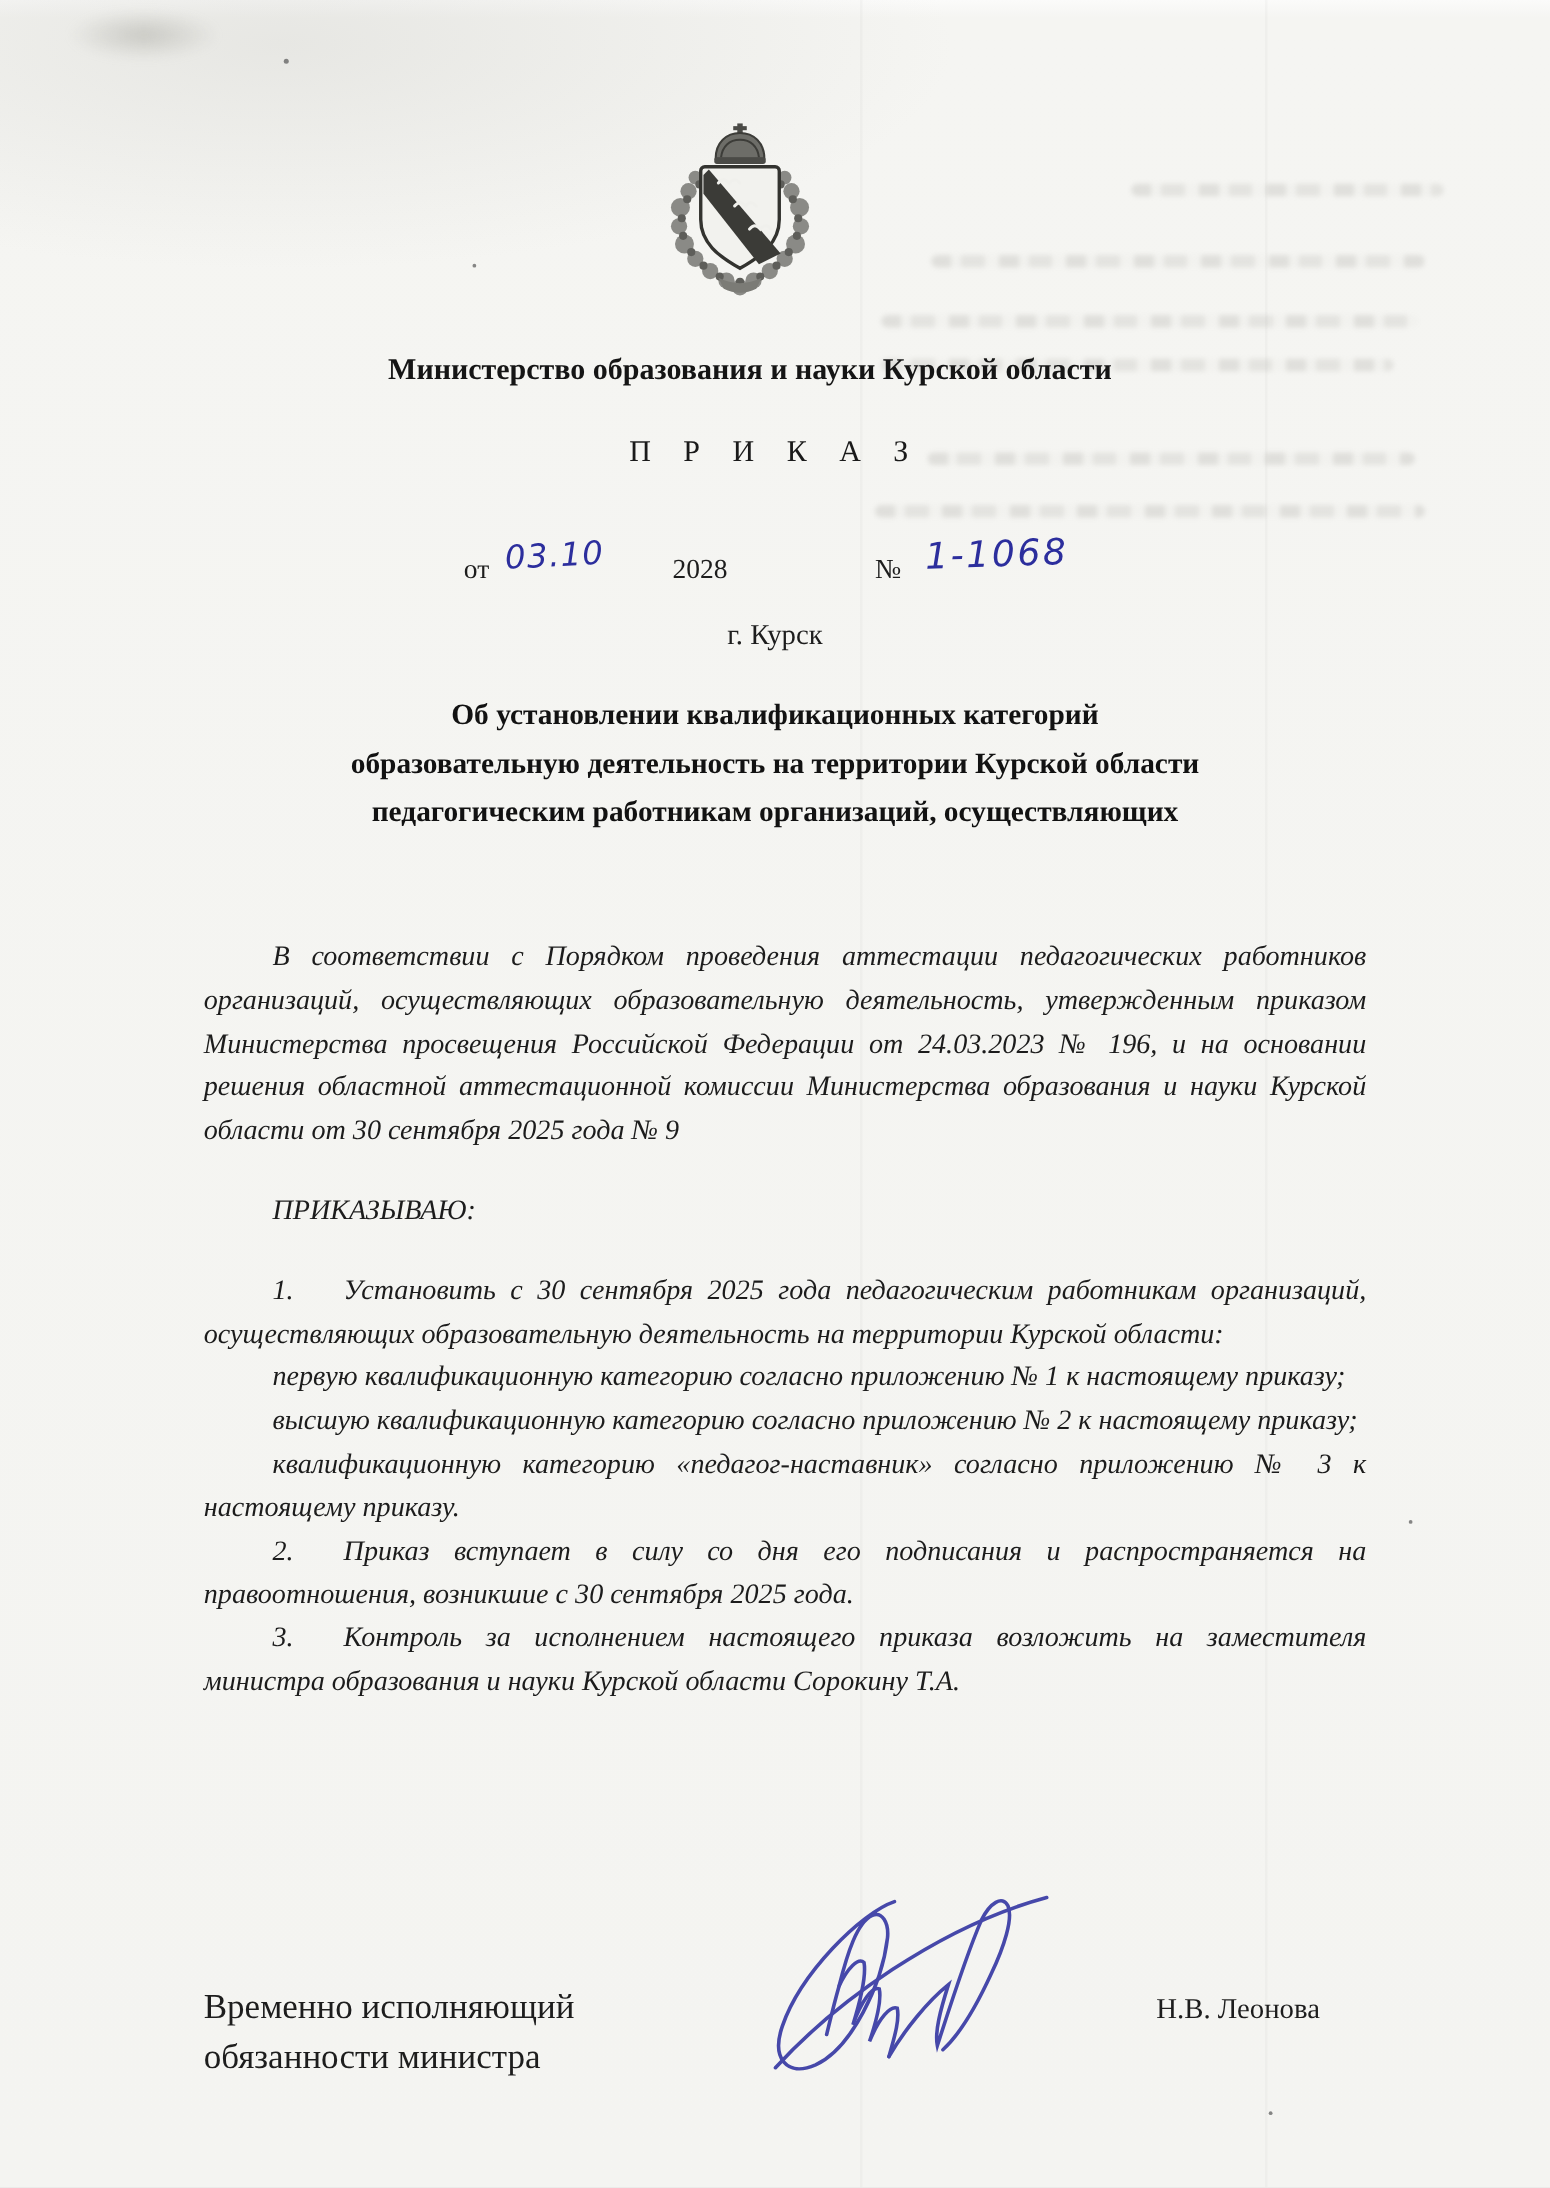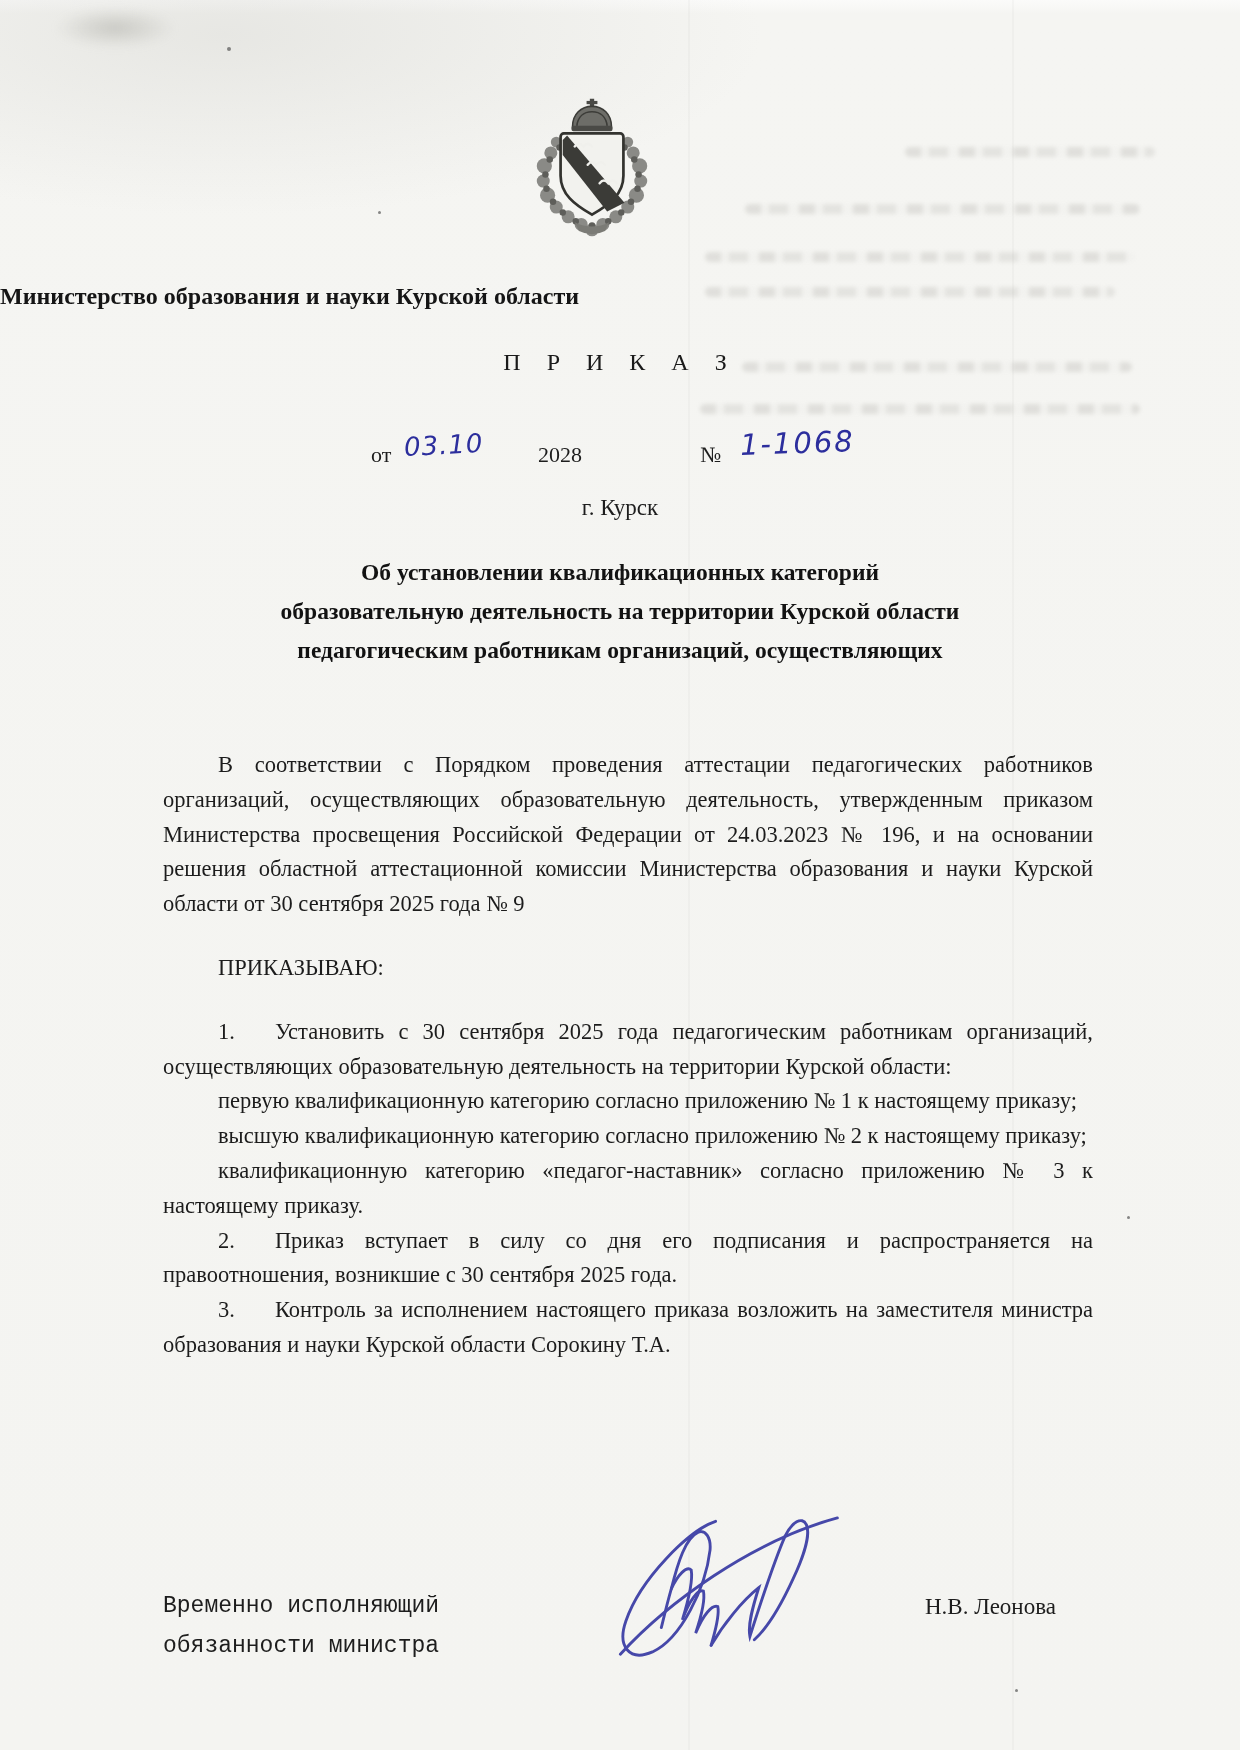--- a/index.html
+++ b/index.html
@@ -29,21 +29,21 @@
   }
   .speck{position:absolute;width:4px;height:4px;border-radius:50%;background:#4a4a4a;opacity:.65;}
   .smudge{position:absolute;width:120px;height:40px;border-radius:50%;
     background:radial-gradient(closest-side,rgba(170,170,163,.5),rgba(170,170,163,0));
     filter:blur(4px);}
 
   .emblem{position:absolute;left:527px;top:96px;width:130px;height:142px;}
 
   .org-line{
     position:absolute;left:0;top:283px;width:1200px;
-    text-align:left;font-weight:bold;font-size:24px;color:#151515;
+    text-align:center;font-weight:bold;font-size:24px;color:#151515;
   }
   .doc-type{
     position:absolute;left:0;top:349px;width:1240px;
     text-align:center;font-size:24px;letter-spacing:10px;color:#1a1a1a;
   }
   .date-row{position:absolute;left:0;top:434px;width:996px;height:46px;font-size:22px;}
   .date-prefix{position:absolute;left:371px;top:8px;}
   .hw{
     font-family:"DejaVu Sans", sans-serif;font-style:italic;
     color:#2c2e9d;letter-spacing:1px;
@@ -57,27 +57,27 @@
 
   .subject{
     position:absolute;left:155px;top:553px;width:930px;
     text-align:center;font-weight:bold;font-size:23.5px;line-height:39px;color:#121212;
   }
 
   .doc-body{
     position:absolute;left:163px;top:748px;width:930px;
     font-size:22.5px;line-height:34.8px;color:#1c1c1c;
   }
-  .doc-body p{margin:0;text-align:justify;text-indent:55px;}
+  .doc-body p{margin:0;text-align:justify;text-indent:55px;font-style:italic;}
   .resolution{margin:29px 0 29px 0 !important;text-align:left !important;}
   .pnum{display:inline-block;margin-right:40px;text-indent:0;}
 
   .signoff-position{
     position:absolute;left:163px;top:1586px;width:420px;
-    font-size:23px;line-height:40px;font-family:Liberation Mono, monospace;
+    font-size:28px;line-height:40px;
   }
   .signoff-name{position:absolute;left:925px;top:1594px;font-size:23px;}
   .signature-svg{position:absolute;left:596px;top:1498px;width:310px;height:185px;}
 </style>
 </head>
 <body>
 
 <div class="page">
 
   <div class="fold" style="left:688px;"></div>

